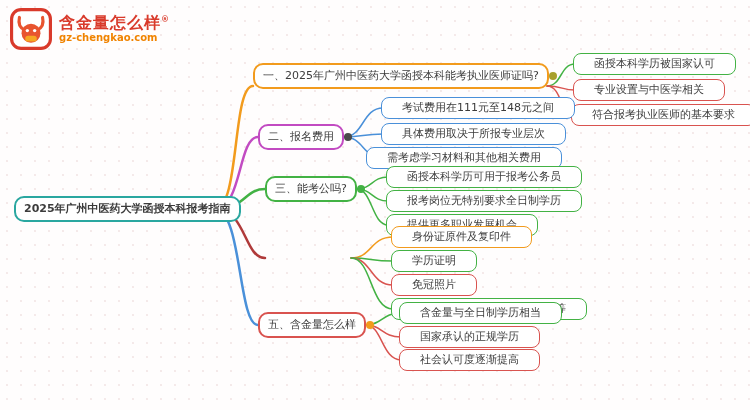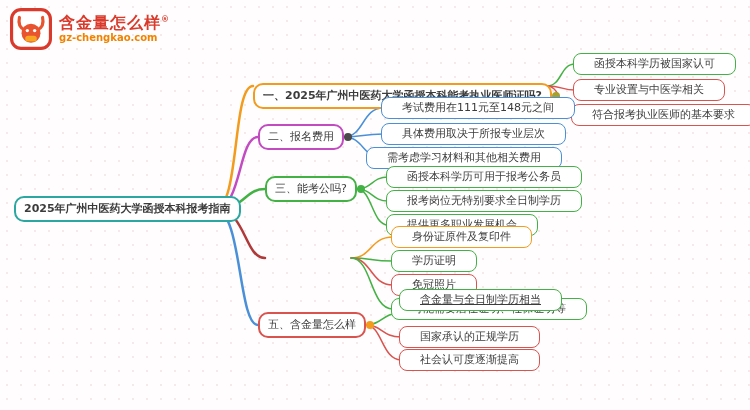--- a/index.html
+++ b/index.html
@@ -35,21 +35,21 @@
     transform:translateY(-50%);
   }
   .node.child { border-width:1.5px; padding:3px 20px; border-radius:8px; }
   .dot {
     position:absolute; right:-10px; top:50%; margin-top:-4px;
     width:8px; height:8px; border-radius:50%; display:block;
   }
 
   .main { left:14px;  top:209px; border-color:#2aa7a0; font-weight:bold; }
 
-  .bn1 { left:253px; top:96px;  border-color:#f29b1d;font-weight:bold; }
+  .bn1 { left:253px; top:76px;  border-color:#f29b1d; }
   .bn2 { left:258px; top:137px; border-color:#c24bc2; }
   .bn3 { left:265px; top:189px; border-color:#43b244; }
   .bn4 { left:265px; top:258px; border-color:#d9534f; }
   .bn5 { left:258px; top:325px; border-color:#d9534f; }
   .bn1 .dot { background:#a8a02c; }
   .bn2 .dot { background:#4a4a4a; }
   .bn3 .dot { background:#43b244; }
   .bn4 .dot { background:#a94442; }
   .bn5 .dot { background:#f29b1d; }
 
@@ -63,21 +63,21 @@
 
   .c31 { left:386px; top:177px; border-color:#43b244; }
   .c32 { left:386px; top:201px; border-color:#43b244; }
   .c33 { left:386px; top:225px; border-color:#43b244; }
 
   .c41 { left:391px; top:237px; border-color:#f29b1d; }
   .c42 { left:391px; top:261px; border-color:#43b244; }
   .c43 { left:391px; top:285px; border-color:#d9534f; }
   .c44 { left:391px; top:309px; border-color:#43b244; }
 
-  .c51 { left:399px; top:300px; border-color:#43b244;text-decoration:underline; }
+  .c51 { left:399px; top:313px; border-color:#43b244; }
   .c52 { left:399px; top:337px; border-color:#d9534f; }
   .c53 { left:399px; top:360px; border-color:#d9534f; }
 </style>
 </head>
 <body>
 
 <div class="canvas">
 
   <svg class="wires" width="750" height="410">
 

